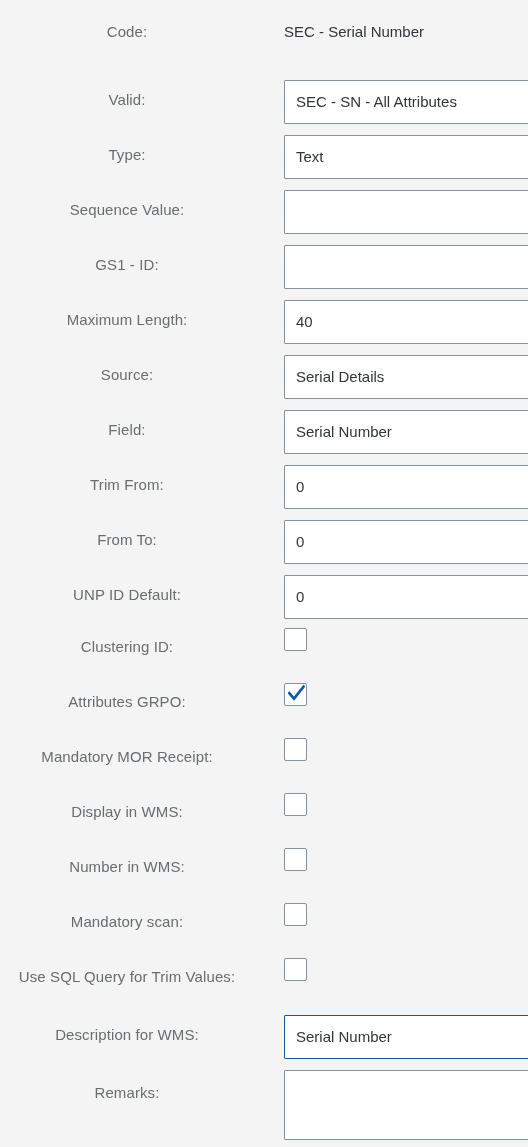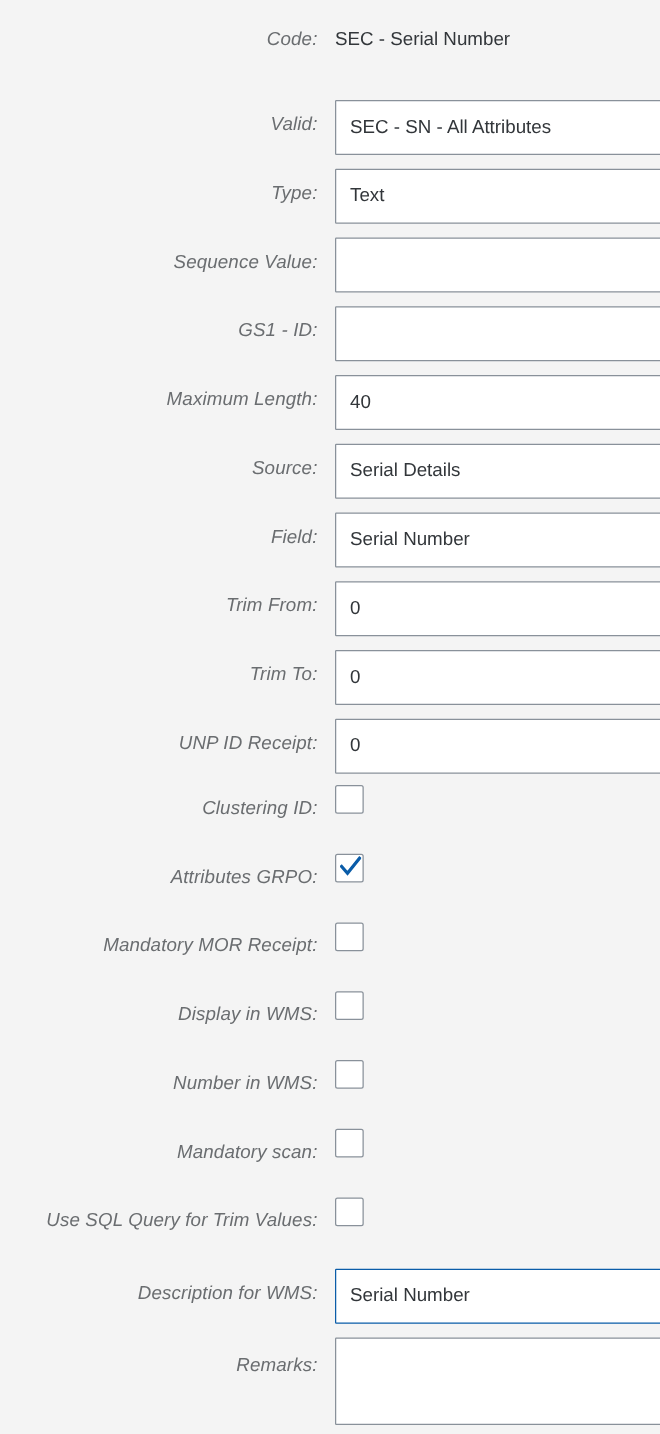--- a/index.html
+++ b/index.html
@@ -25,40 +25,40 @@
   .row {
     display: flex;
     align-items: flex-start;
     height: 55px;
     box-sizing: border-box;
   }
 
   .row .label {
     width: 268px;
     min-width: 268px;
-    text-align: right;
+    text-align: center;
     padding-right: 14px;
     box-sizing: border-box;
     color: #6a6d70;
     font-size: 15px;
     line-height: 19px;
     white-space: nowrap;
     letter-spacing: 0.1px;
-    font-style: italic;
   }
 
   
   .row.r-static .label { padding-top: 9px; }
   .row.r-input  .label { padding-top: 22px; }
   .row.r-check  .label { padding-top: 19px; }
   .row.r-area   .label { padding-top: 25px; }
 
   .field {
     flex: 1 1 auto;
     min-width: 0;
+    margin-left: 16px;
   }
 
   .static-value {
     color: #32363a;
     font-size: 15px;
     line-height: 19px;
     padding-top: 9px;
     white-space: nowrap;
   }
 
@@ -178,27 +178,27 @@
         <div class="txt">Serial Number</div>
       </div>
     </div>
     <div class="row r-input">
       <div class="label">Trim From:</div>
       <div class="field">
         <div class="txt">0</div>
       </div>
     </div>
     <div class="row r-input">
-      <div class="label">Trim To:</div>
+      <div class="label">From To:</div>
       <div class="field">
         <div class="txt">0</div>
       </div>
     </div>
     <div class="row r-input">
-      <div class="label">UNP ID Receipt:</div>
+      <div class="label">UNP ID Default:</div>
       <div class="field">
         <div class="txt">0</div>
       </div>
     </div>
     <div class="row r-check">
       <div class="label">Clustering ID:</div>
       <div class="field">
         <div class="cbwrap">
           <div class="cbox" role="checkbox" aria-checked="false"></div>
         </div>

